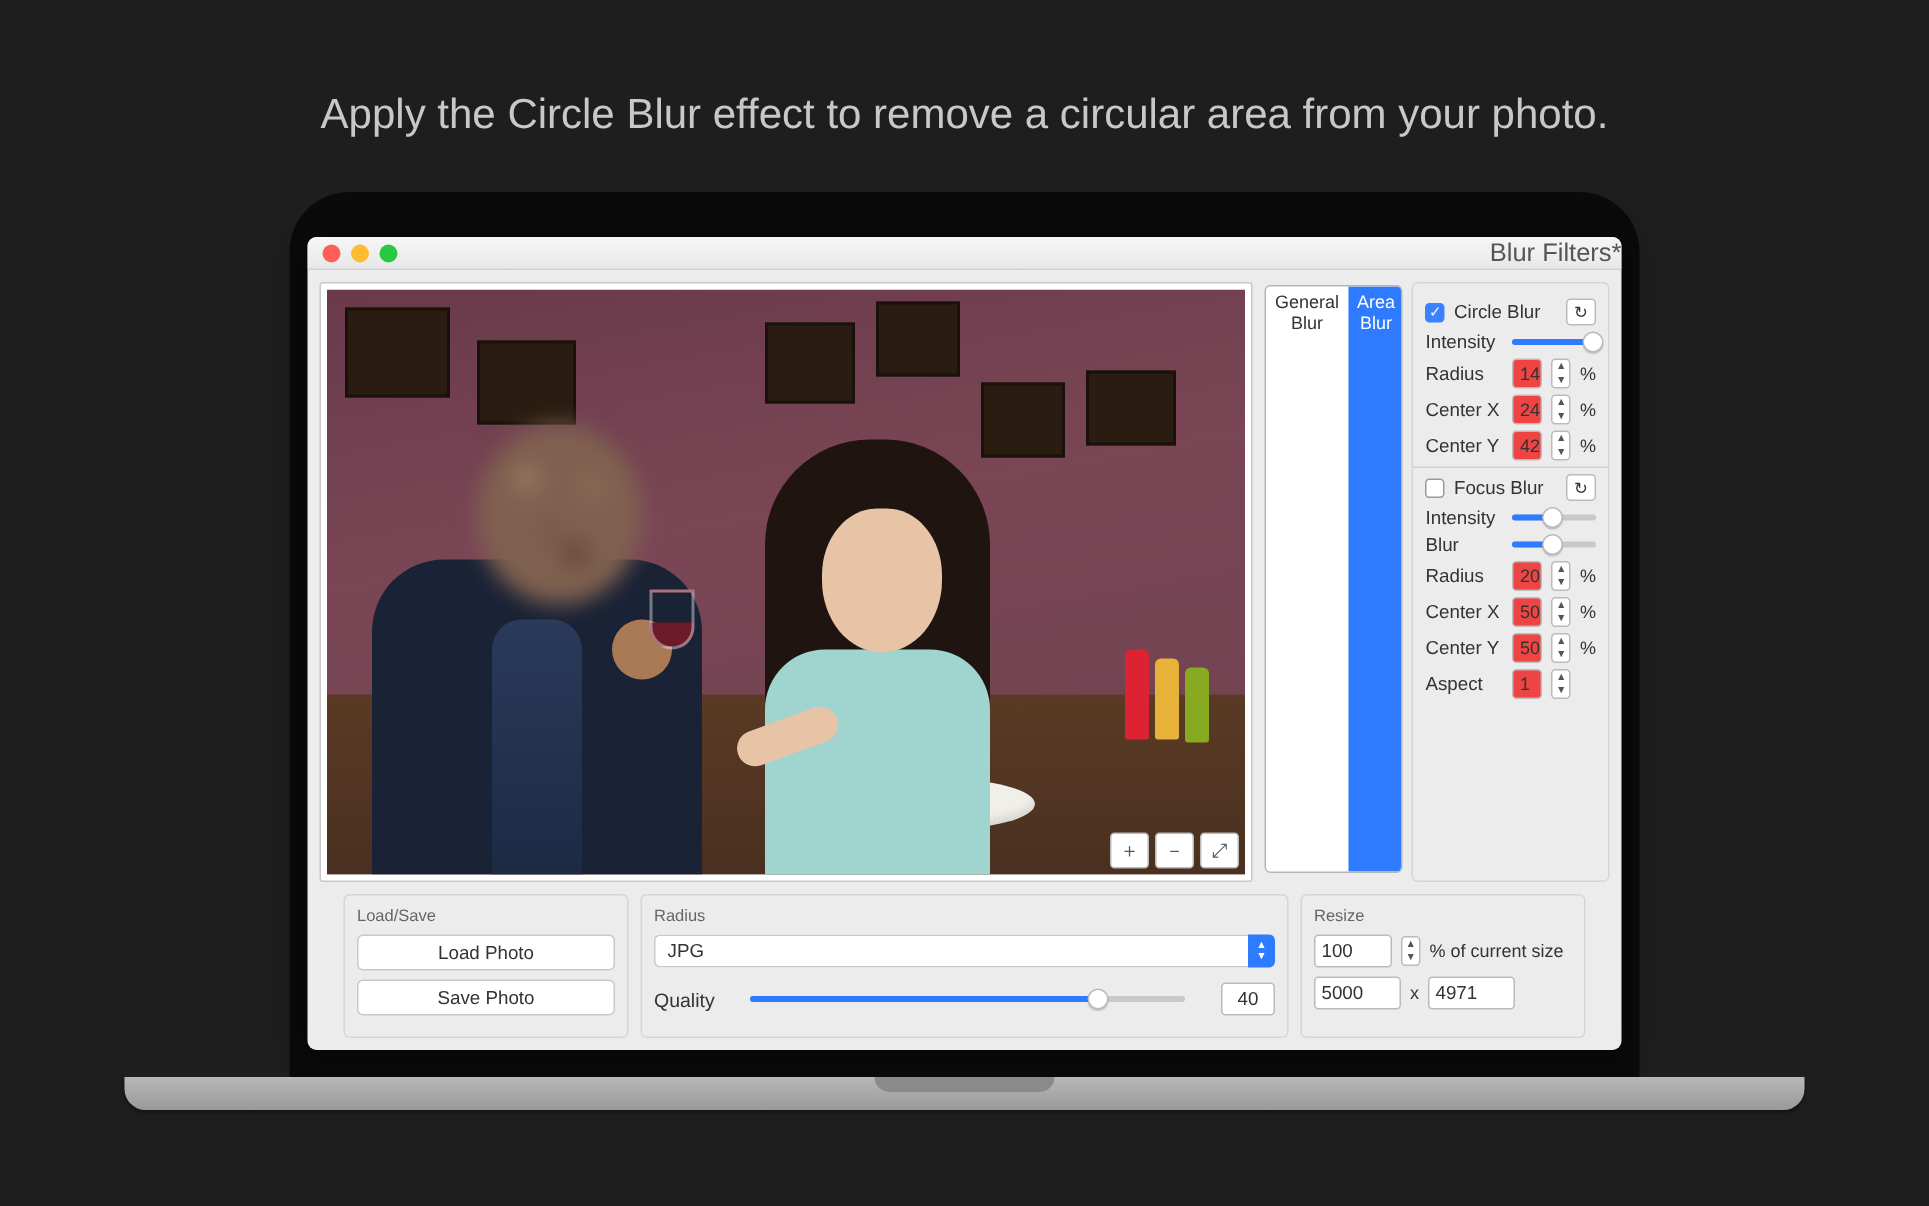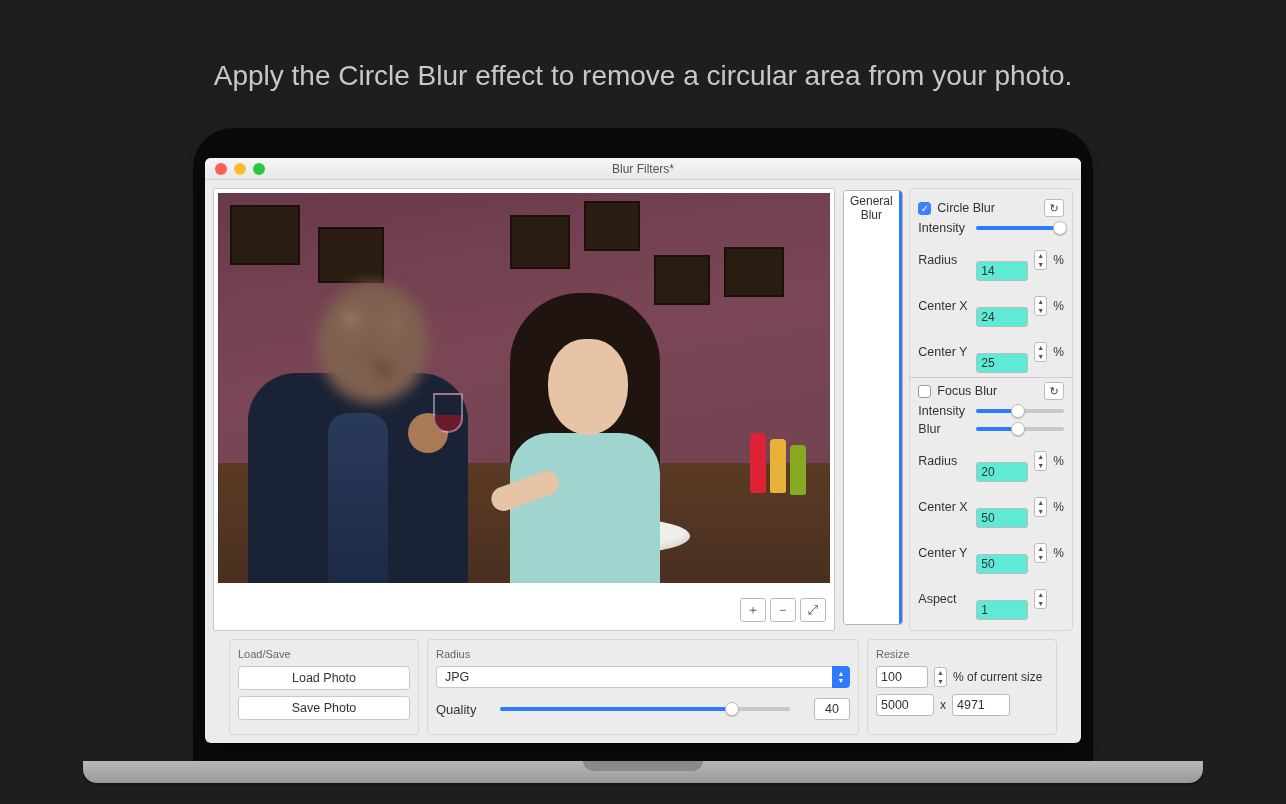--- a/index.html
+++ b/index.html
@@ -54,21 +54,21 @@
     background: linear-gradient(#f6f6f6, #e8e8e8);
     border-bottom: 1px solid #d0d0d0;
     display: flex; align-items: center;
     position: relative;
   }
   .traffic { display: flex; gap: 7px; padding-left: 10px; }
   .dot { width: 12px; height: 12px; border-radius: 50%; }
   .dot.r { background: #ff5f57; }
   .dot.y { background: #febc2e; }
   .dot.g { background: #28c840; }
-  .title { position:absolute; left:0; right:0; text-align:center; font-size:12px; color:#555; pointer-events:none; }
+  .title { position:absolute; left:0; right:0; text-align:right; font-size:17px; color:#555; pointer-events:none; }
   .content {
     display: grid;
     grid-template-columns: 1fr 230px;
     gap: 8px;
     padding: 8px;
   }
   .canvas-wrap {
     background: #fff;
     border: 1px solid #c8c8c8;
     border-radius: 2px;
@@ -146,22 +146,22 @@
   .chk { width:13px; height:13px; border:1px solid #999; border-radius:3px; display:inline-flex;
          align-items:center; justify-content:center; font-size:10px; background:#fff; }
   .chk.on { background:#3a82ff; border-color:#3a82ff; color:#fff; }
   .refresh { width:20px; height:18px; border:1px solid #bbb; border-radius:3px; background:#fff;
              margin-left:auto; display:flex; align-items:center; justify-content:center; font-size:11px; }
   .slider { flex:1; height:4px; border-radius:2px; position:relative; align-self:center; }
   .track-bg { position:absolute; inset:0; background:#c8c8c8; border-radius:2px; }
   .track-fill { position:absolute; top:0; bottom:0; left:0; background:#2f7bff; border-radius:2px; }
   .thumb { position:absolute; top:50%; width:14px; height:14px; background:#fff; border:1px solid #bbb;
            border-radius:50%; transform:translate(-50%,-50%); box-shadow:0 1px 1px rgba(0,0,0,.2); }
-  .numbox { width:52px; height:20px; border:1px solid #bbb; border-radius:3px; background:#5eead4;
-            padding:0 4px; font-size:12px; display:flex; align-items:center;margin-top:22px; }
+  .numbox { width:20px; height:20px; border:1px solid #bbb; border-radius:3px; background:#ef4444;
+            padding:0 4px; font-size:12px; display:flex; align-items:center; }
   .stepper { width:13px; height:20px; border:1px solid #bbb; border-radius:3px; background:#fff;
              display:flex; flex-direction:column; font-size:7px; color:#555; }
   .stepper span{ flex:1; display:flex; align-items:center; justify-content:center; }
   .pct { font-size:12px; }
   .hr { height:1px; background:#d0d0d0; margin:4px -8px; }
 
   .bottom {
     display:grid;
     grid-template-columns: 190px 1fr 190px;
     gap:8px; padding:0 24px 8px;
@@ -272,21 +272,21 @@
             <span class="lbl">Center X</span>
             <span class="numbox">24</span>
             <span class="stepper">
                 <span>▲</span>
                 <span>▼</span>
               </span>
             <span class="pct">%</span>
           </div>
           <div class="row">
             <span class="lbl">Center Y</span>
-            <span class="numbox">25</span>
+            <span class="numbox">42</span>
             <span class="stepper">
                 <span>▲</span>
                 <span>▼</span>
               </span>
             <span class="pct">%</span>
           </div>
 
           <div class="hr"></div>
 
           <div class="row">

